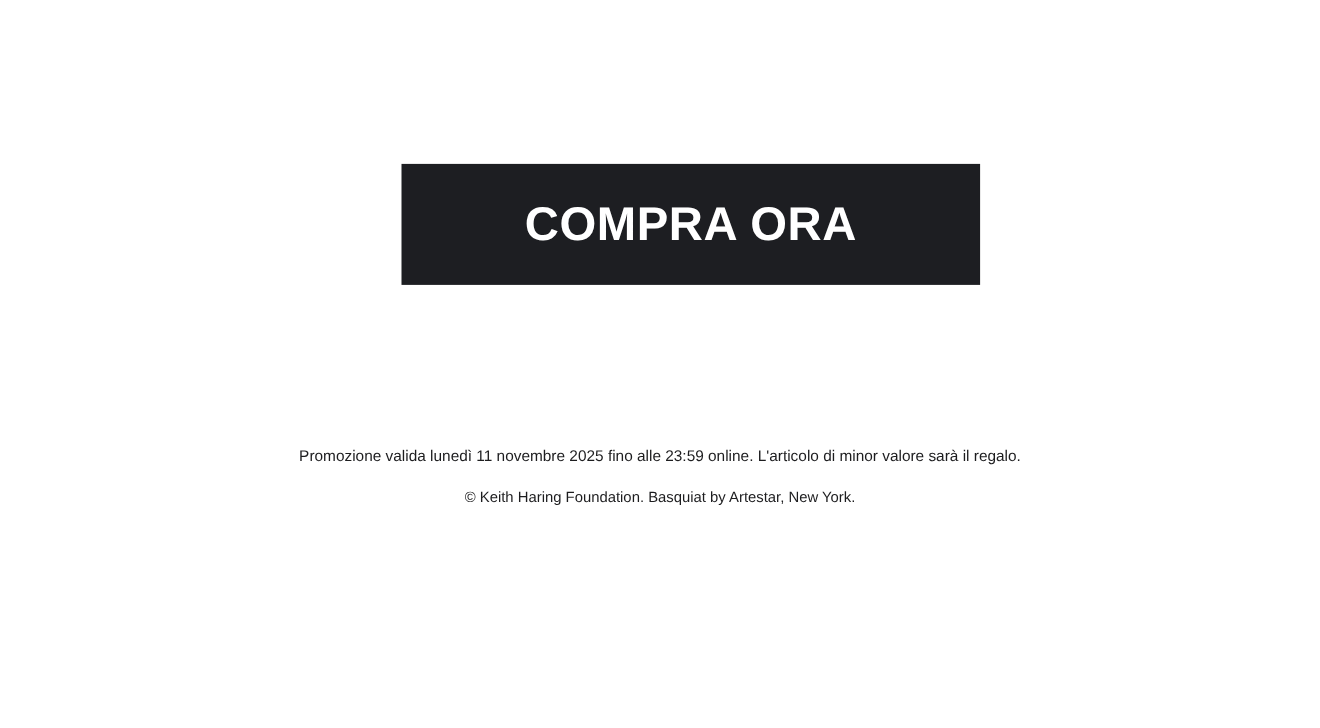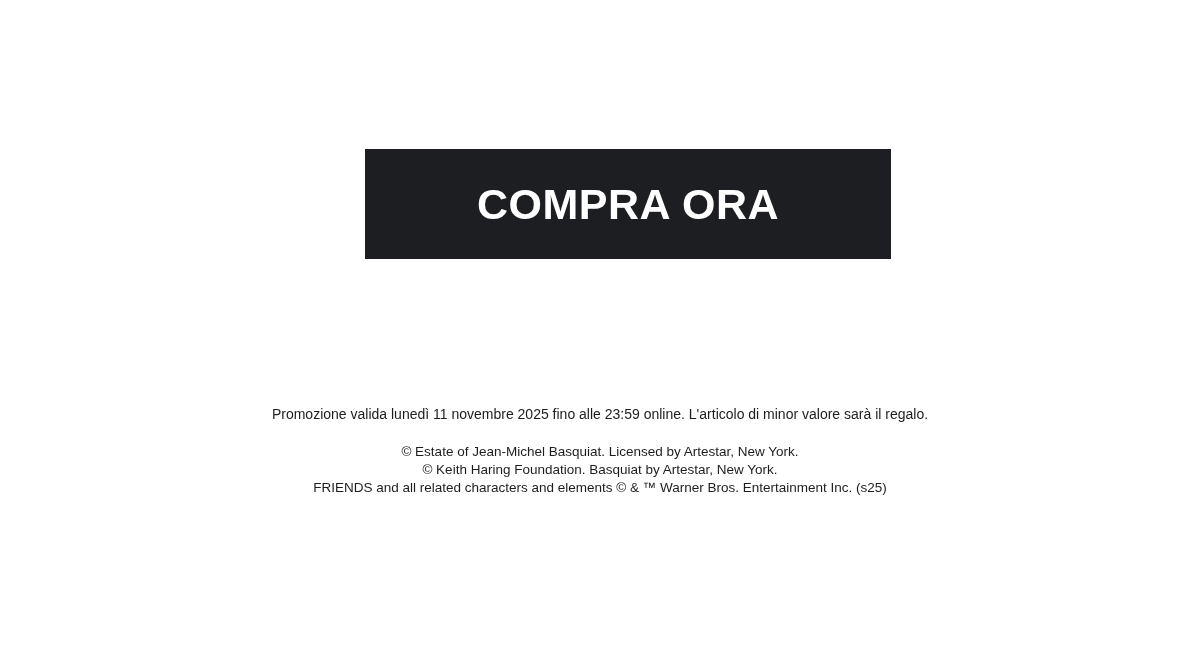--- a/index.html
+++ b/index.html
@@ -60,18 +60,16 @@
 </head>
 <body>
 
 <div class="page">
 
   <button class="cta">COMPRA ORA</button>
 
   <p class="promo">Promozione valida lunedì 11 novembre 2025 fino alle 23:59 online. L'articolo di minor valore sarà il regalo.</p>
 
   <div class="legal">
-    <div class="legal-line">© Estate of Jean-Michel Basquiat. Licensed by Artestar, New York.</div>
     <div class="legal-line">© Keith Haring Foundation. Basquiat by Artestar, New York.</div>
-    <div class="legal-line">FRIENDS and all related characters and elements © &amp; ™ Warner Bros. Entertainment Inc. (s25)</div>
   </div>
 
 </div>
 
 </body></html>

